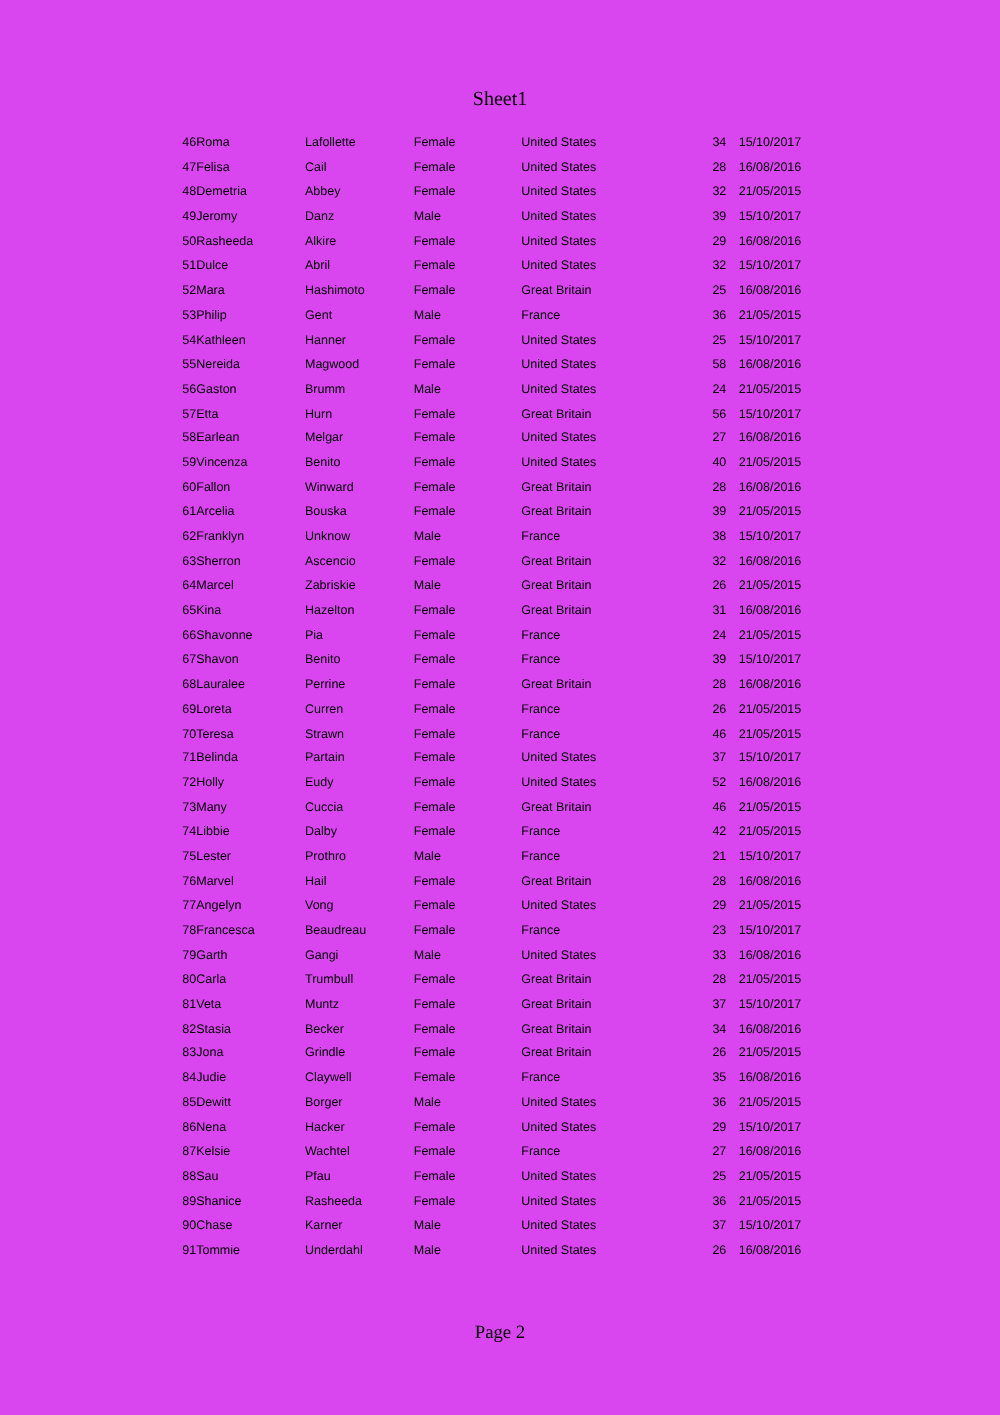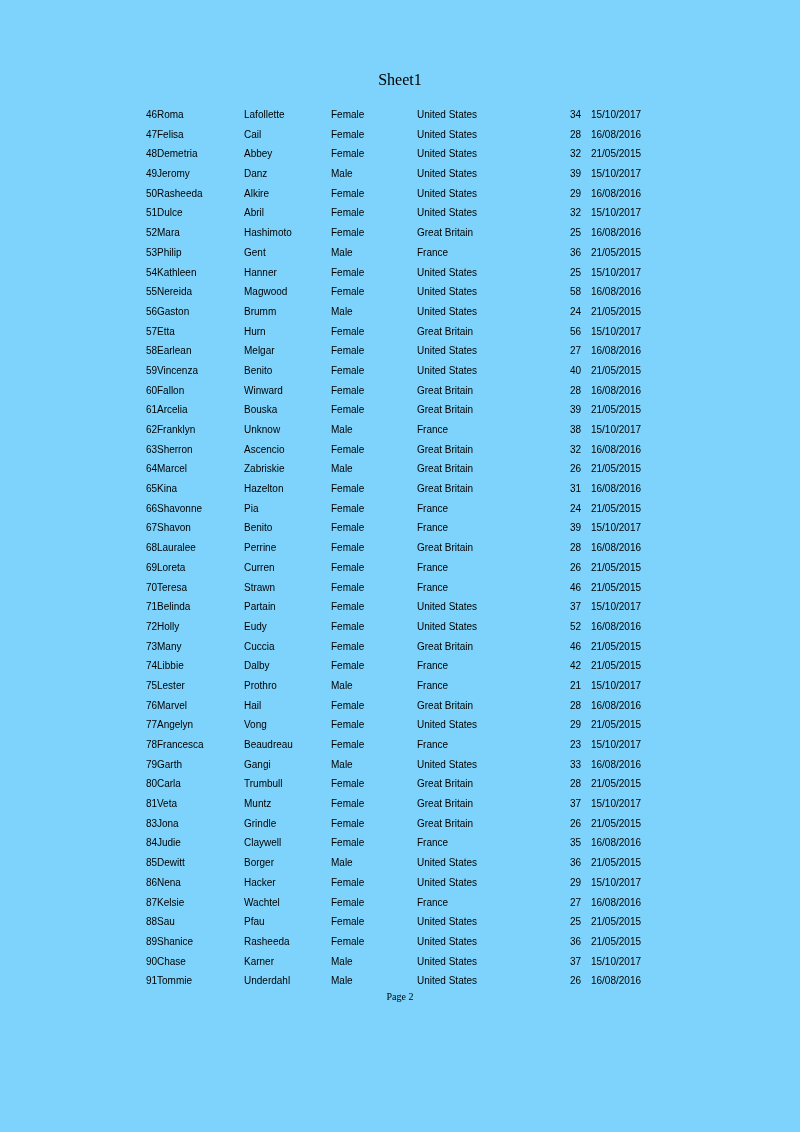--- a/index.html
+++ b/index.html
@@ -4,21 +4,21 @@
 <style>
   html, body {
     margin: 0;
     padding: 0;
     background: #ffffff;
   }
   .page {
     position: relative;
     width: 800px;
     height: 1132px;
-    background: #7dd3fc;
+    background: #d946ef;
     color: #000000;
     overflow: hidden;
   }
   .doc-title {
     position: absolute;
     top: 71px;
     left: 0;
     width: 100%;
     text-align: center;
     font-family: "Liberation Serif", serif;
@@ -47,26 +47,26 @@
   }
   td.c-num    { width: 13px;  text-align: right; }
   td.c-first  { width: 87px;  padding-left: 6px; text-align: left; }
   td.c-last   { width: 87px;  text-align: left; }
   td.c-gender { width: 86px;  text-align: left; }
   td.c-country{ width: 150px; text-align: left; }
   td.c-age    { width: 17px;  text-align: center; }
   td.c-date   { width: 64px;  padding-left: 7px; text-align: center; }
   .doc-footer {
     position: absolute;
-    top: 991px;
+    top: 1058px;
     left: 0;
     width: 100%;
     text-align: center;
     font-family: "Liberation Serif", serif;
-    font-size: 10px;
+    font-size: 15px;
     color: #000000;
   }
 </style>
 </head>
 <body>
 
 <div class="page">
 
   <div class="doc-title">Sheet1</div>
 
@@ -426,20 +426,29 @@
   <tr>
     <td class="c-num">81</td>
     <td class="c-first">Veta</td>
     <td class="c-last">Muntz</td>
     <td class="c-gender">Female</td>
     <td class="c-country">Great Britain</td>
     <td class="c-age">37</td>
     <td class="c-date">15/10/2017</td>
   </tr>
 
+  <tr>
+    <td class="c-num">82</td>
+    <td class="c-first">Stasia</td>
+    <td class="c-last">Becker</td>
+    <td class="c-gender">Female</td>
+    <td class="c-country">Great Britain</td>
+    <td class="c-age">34</td>
+    <td class="c-date">16/08/2016</td>
+  </tr>
 
   <tr>
     <td class="c-num">83</td>
     <td class="c-first">Jona</td>
     <td class="c-last">Grindle</td>
     <td class="c-gender">Female</td>
     <td class="c-country">Great Britain</td>
     <td class="c-age">26</td>
     <td class="c-date">21/05/2015</td>
   </tr>

